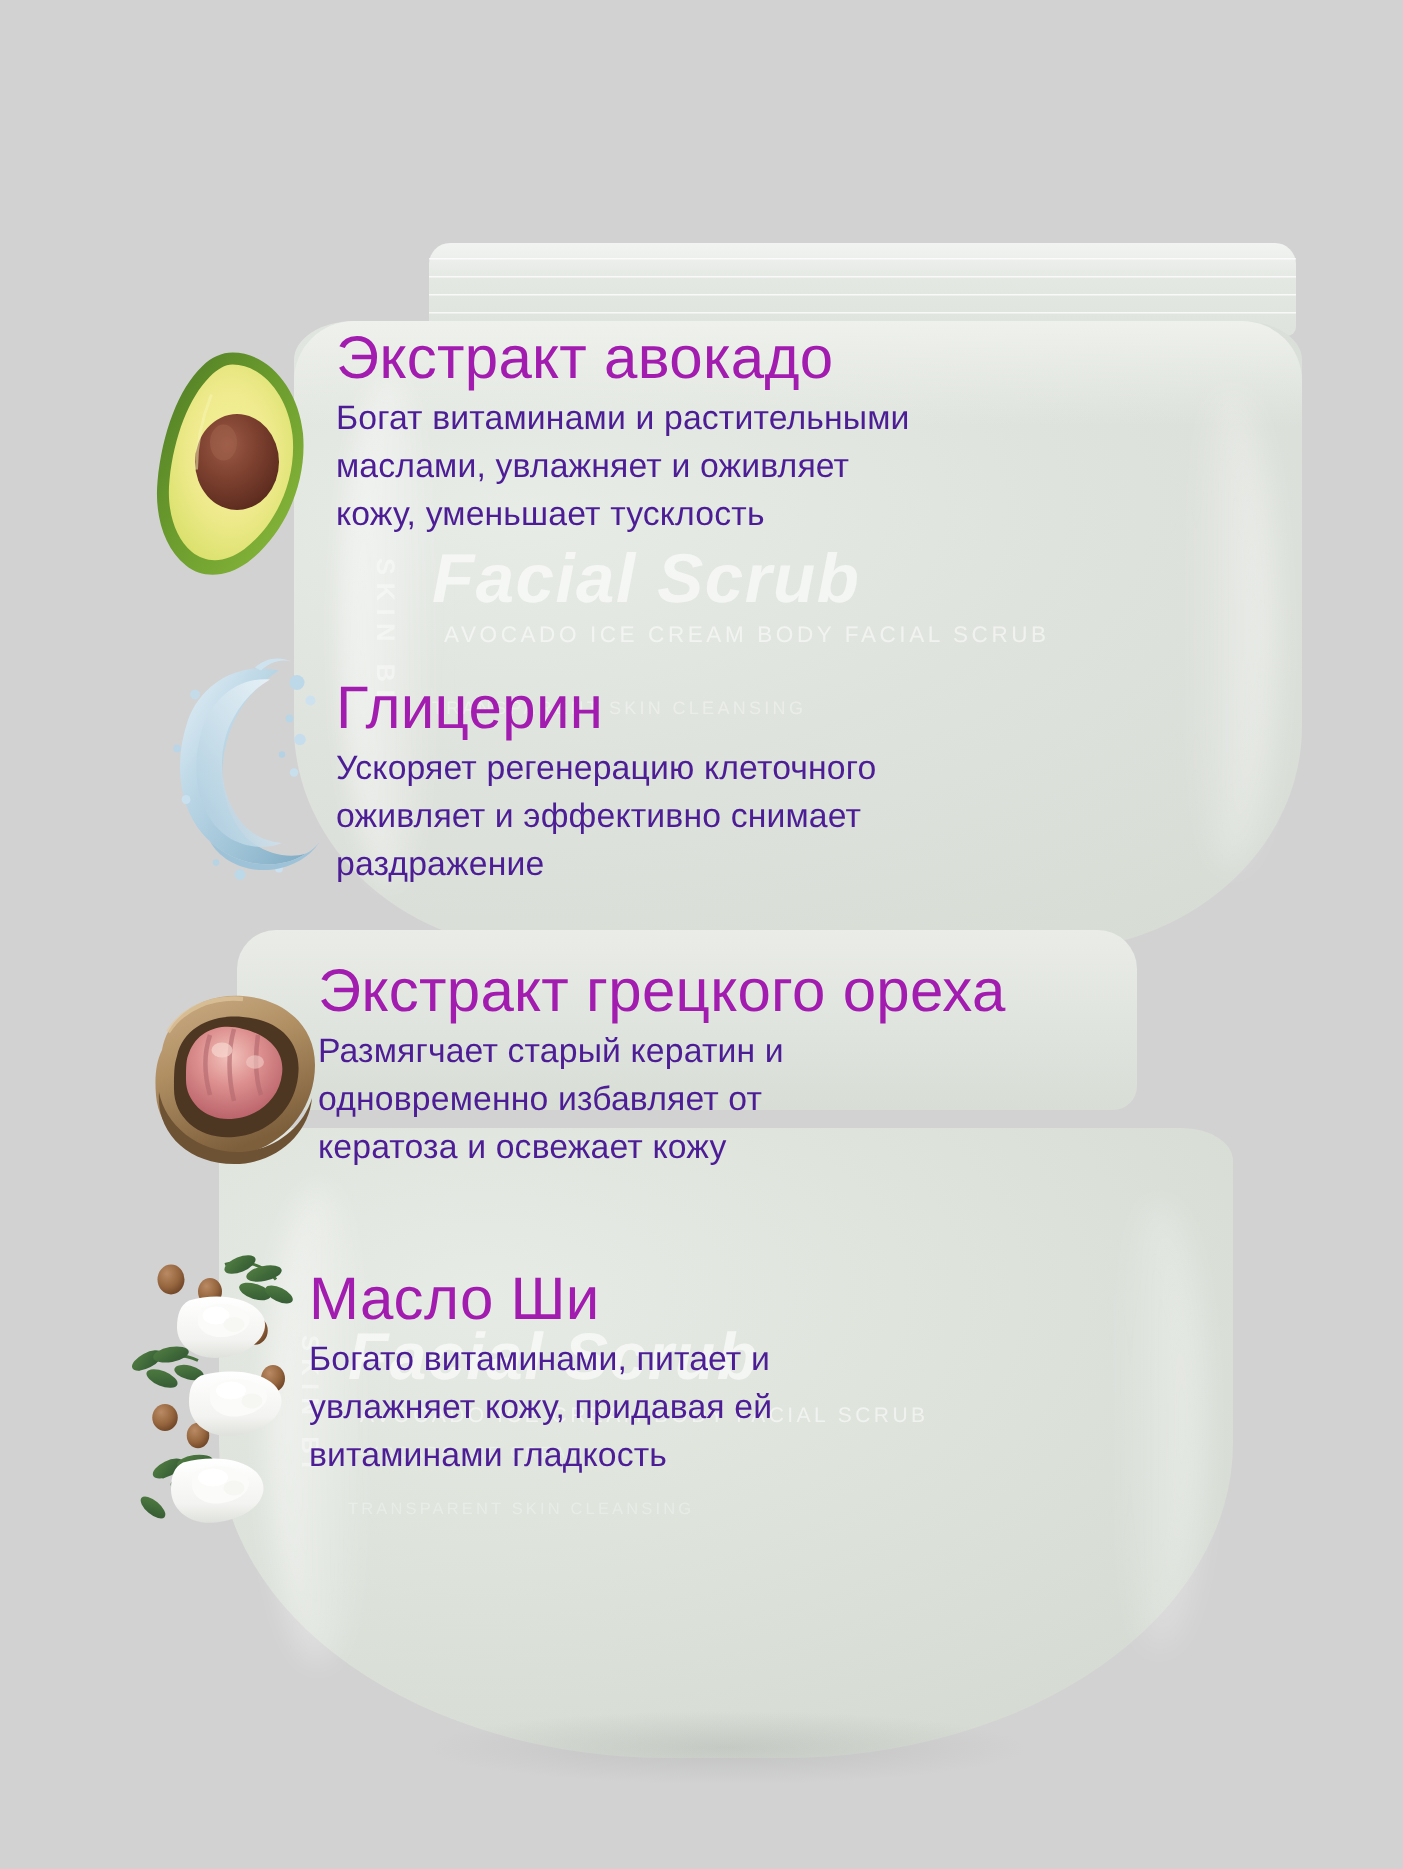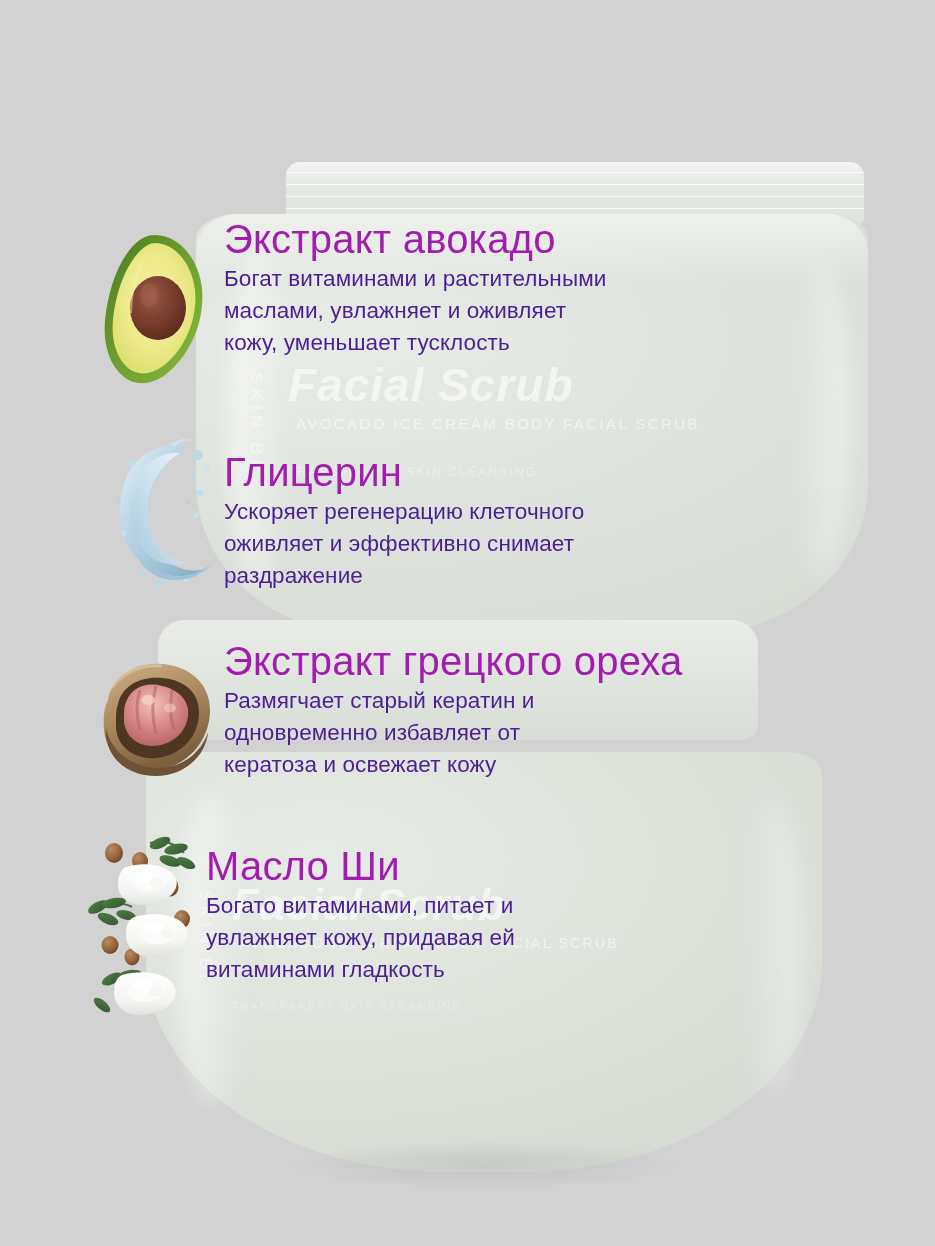--- a/index.html
+++ b/index.html
@@ -135,21 +135,21 @@
   #block-avocado   { left:0; top:218px; }
   #block-glycerin  { left:0; top:425px; }
   #block-walnut    { left:0; top:640px; }
   #block-shea      { left:0; top:835px; }
 
   #block-avocado  .icon-wrap { left:101px; top:15px;  width:108px; height:155px; }
   #block-avocado  .txt-wrap  { left:224px; top:0; }
   #block-glycerin .icon-wrap { left:100px; top:8px;  width:122px; height:160px; }
   #block-glycerin .txt-wrap  { left:224px; top:26px; }
   #block-walnut   .icon-wrap { left:96px;  top:18px; width:122px; height:130px; }
-  #block-walnut   .txt-wrap  { left:224px; top:0; }
+  #block-walnut   .txt-wrap  { left:212px; top:0; }
   #block-shea     .icon-wrap { left:84px;  top:0;    width:132px; height:185px; }
   #block-shea     .txt-wrap  { left:206px; top:10px; }
 
   .ing-desc { padding-top:3px; }
 
   svg { display:block; overflow:visible; }
 </style>
 </head>
 <body>
 

